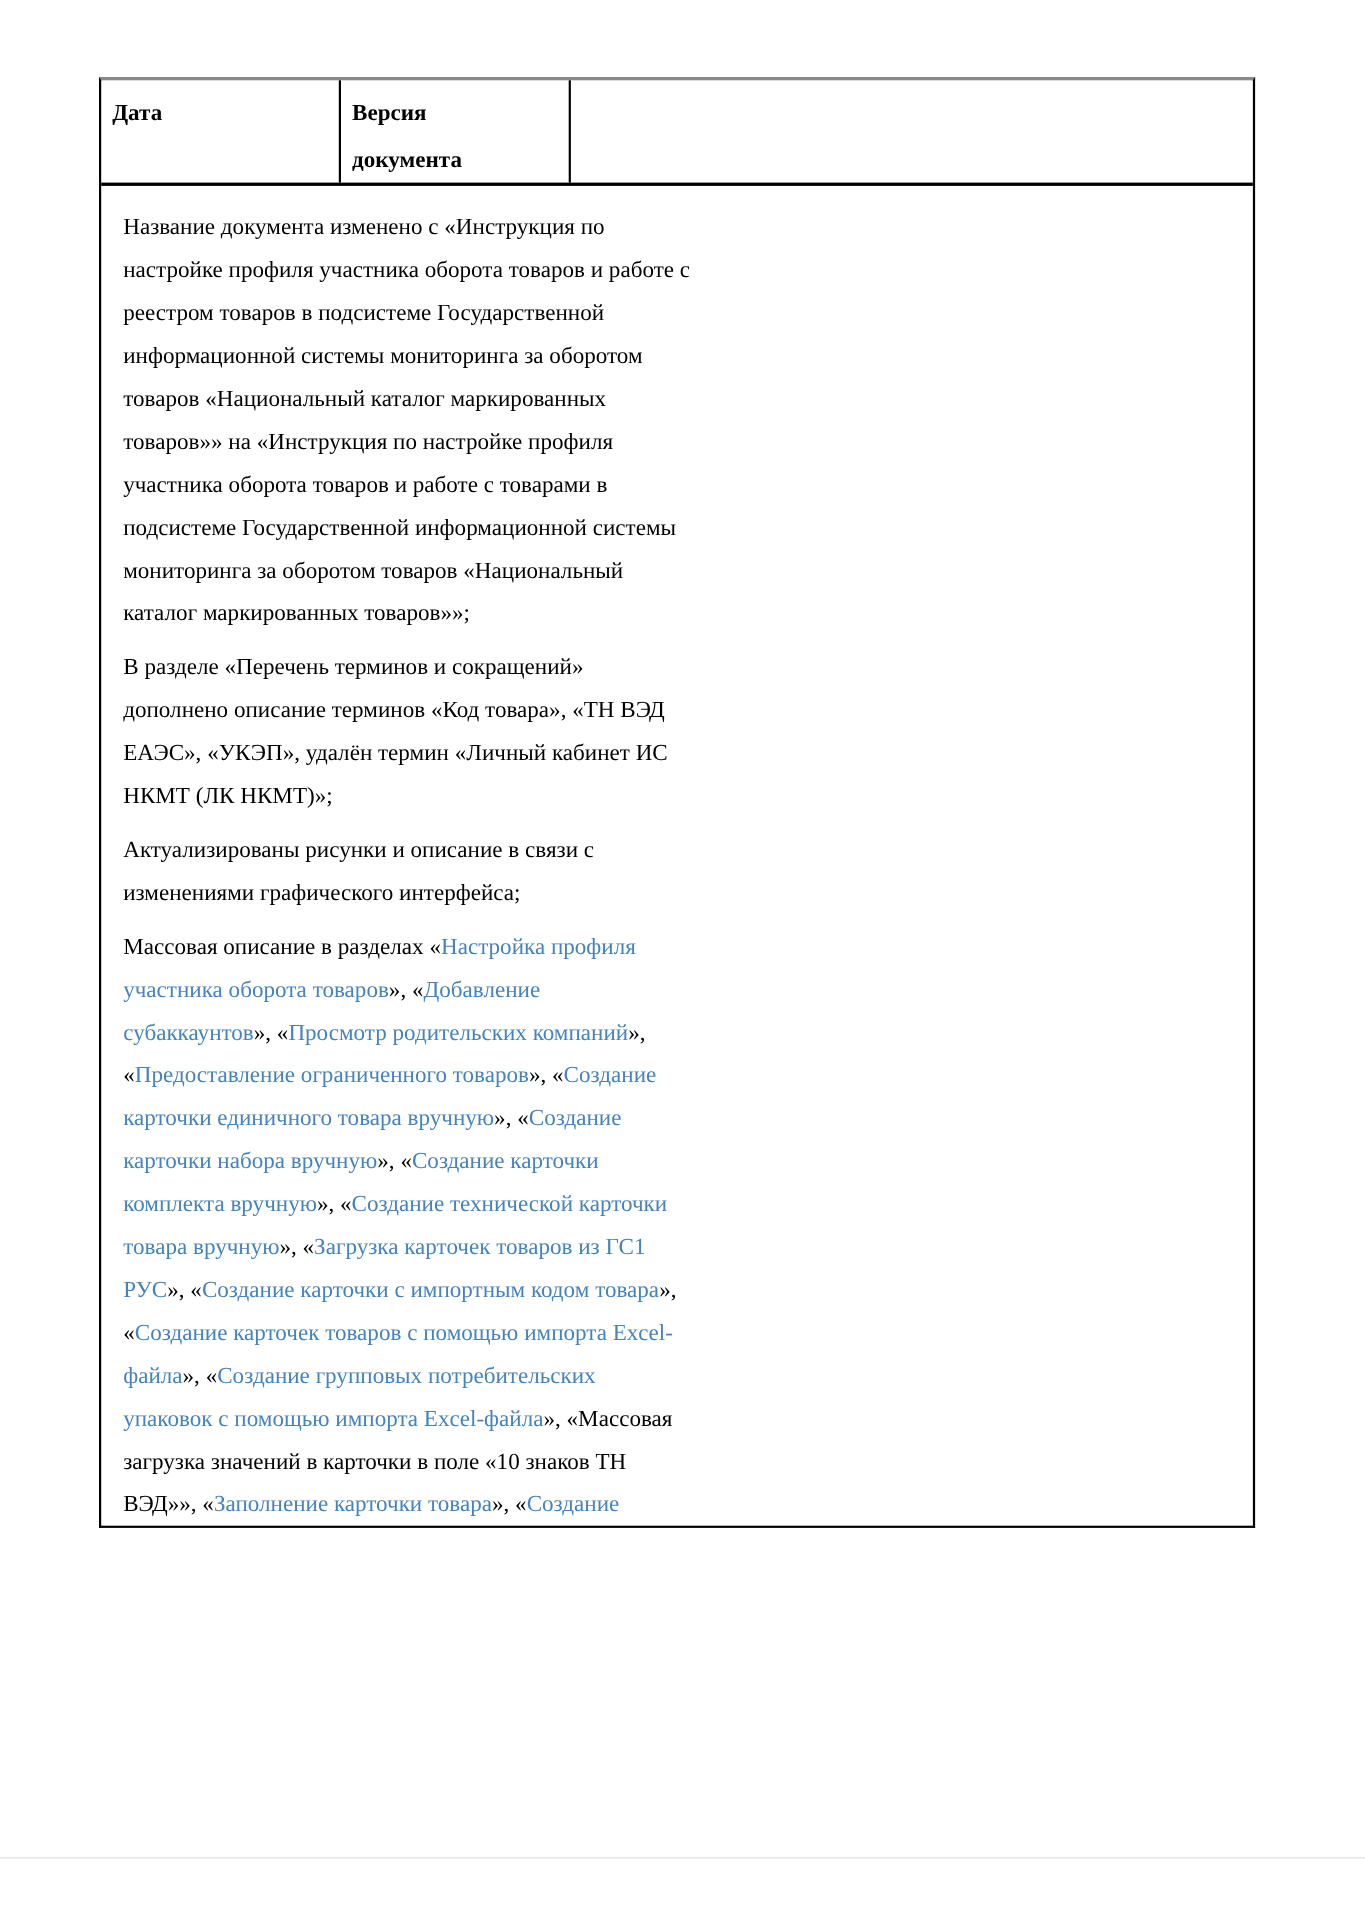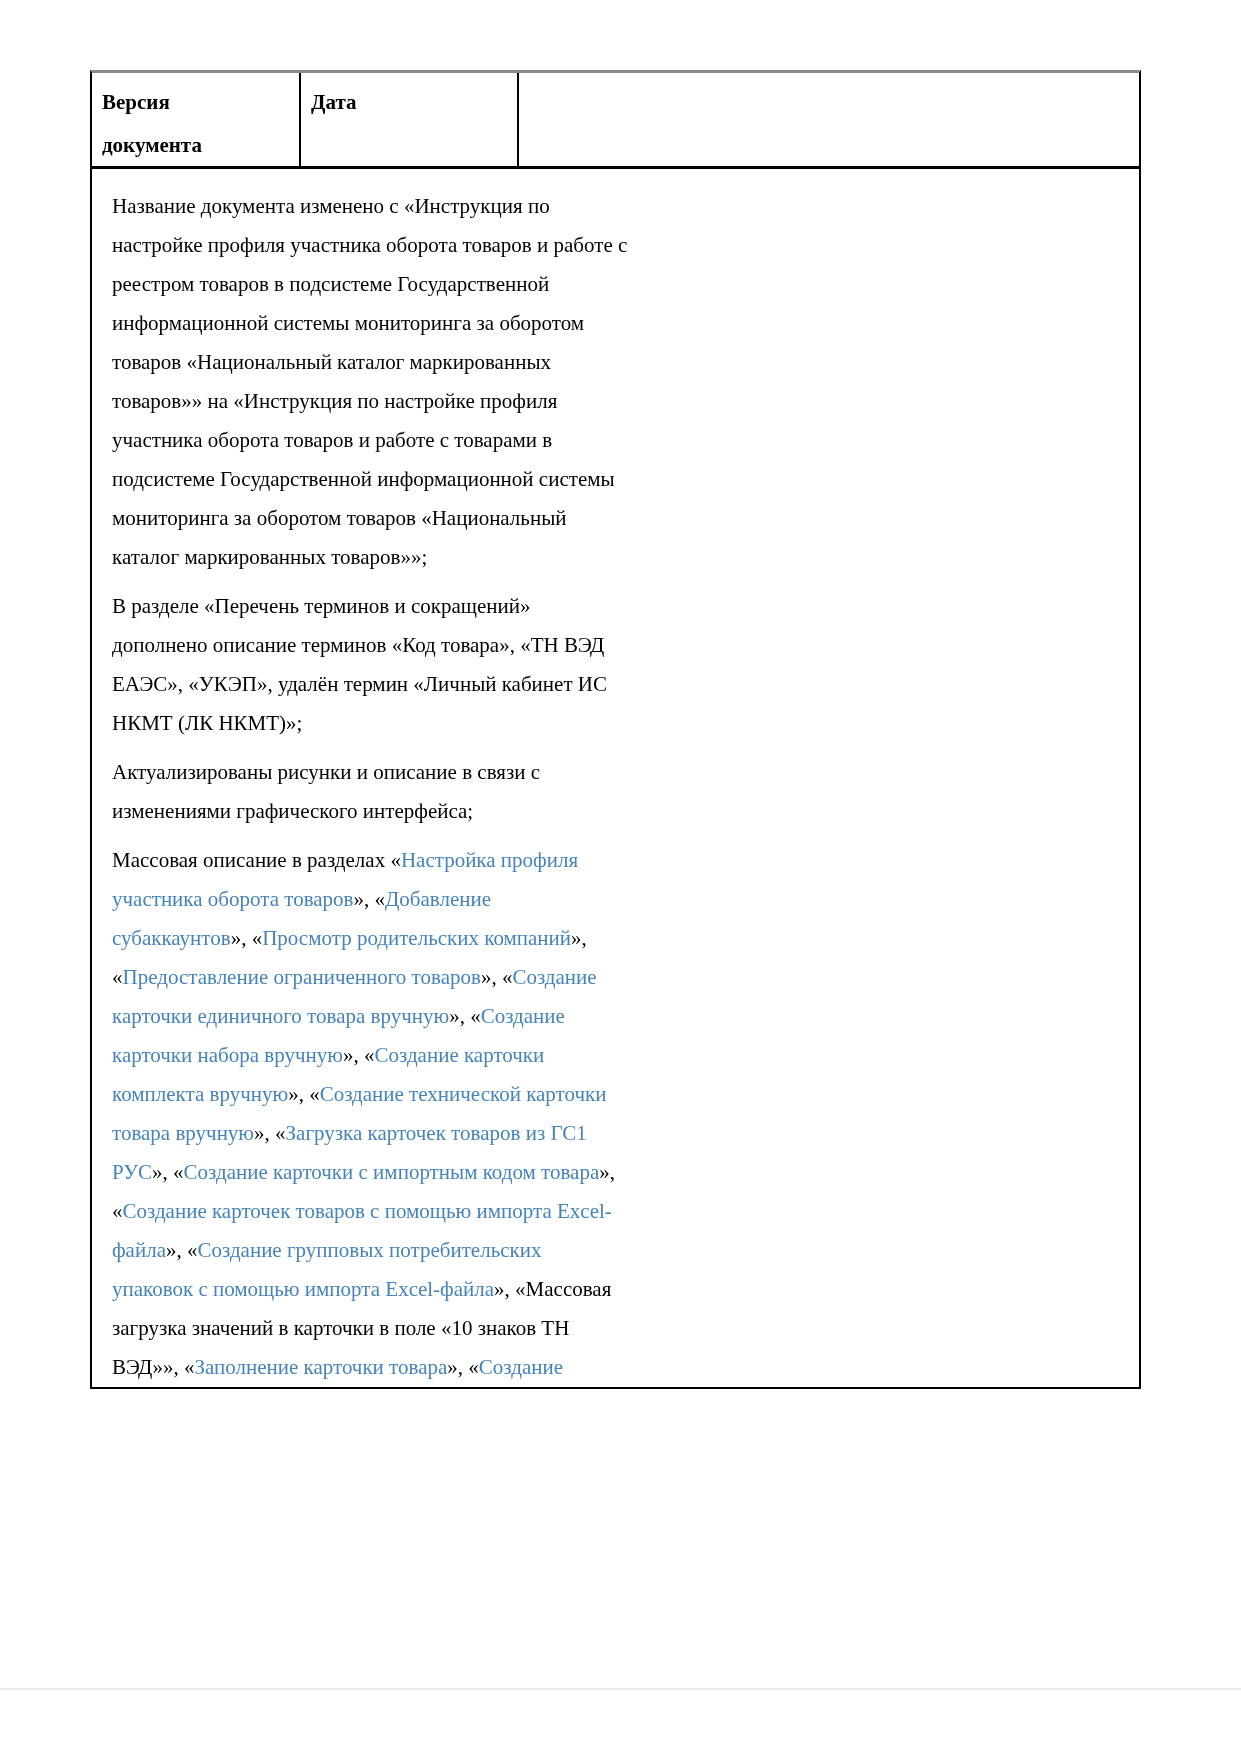--- a/index.html
+++ b/index.html
@@ -61,23 +61,23 @@
     text-align: center;
     font-size: 17px;
     line-height: 22px;
   }
 </style>
 </head>
 <body>
 
 <div class="doc-table">
   <div class="row thead">
+    <div class="cell c1">Дата</div>
     <div class="cell c2">Версия
 документа</div>
-    <div class="cell c1">Дата</div>
   </div>
   <div class="row tbody">
     <div class="cell c3">
         <p><span class="plain">Название документа изменено с «Инструкция по
 настройке профиля участника оборота товаров и работе с
 реестром товаров в подсистеме Государственной
 информационной системы мониторинга за оборотом
 товаров «Национальный каталог маркированных
 товаров»» на «Инструкция по настройке профиля
 участника оборота товаров и работе с товарами в

